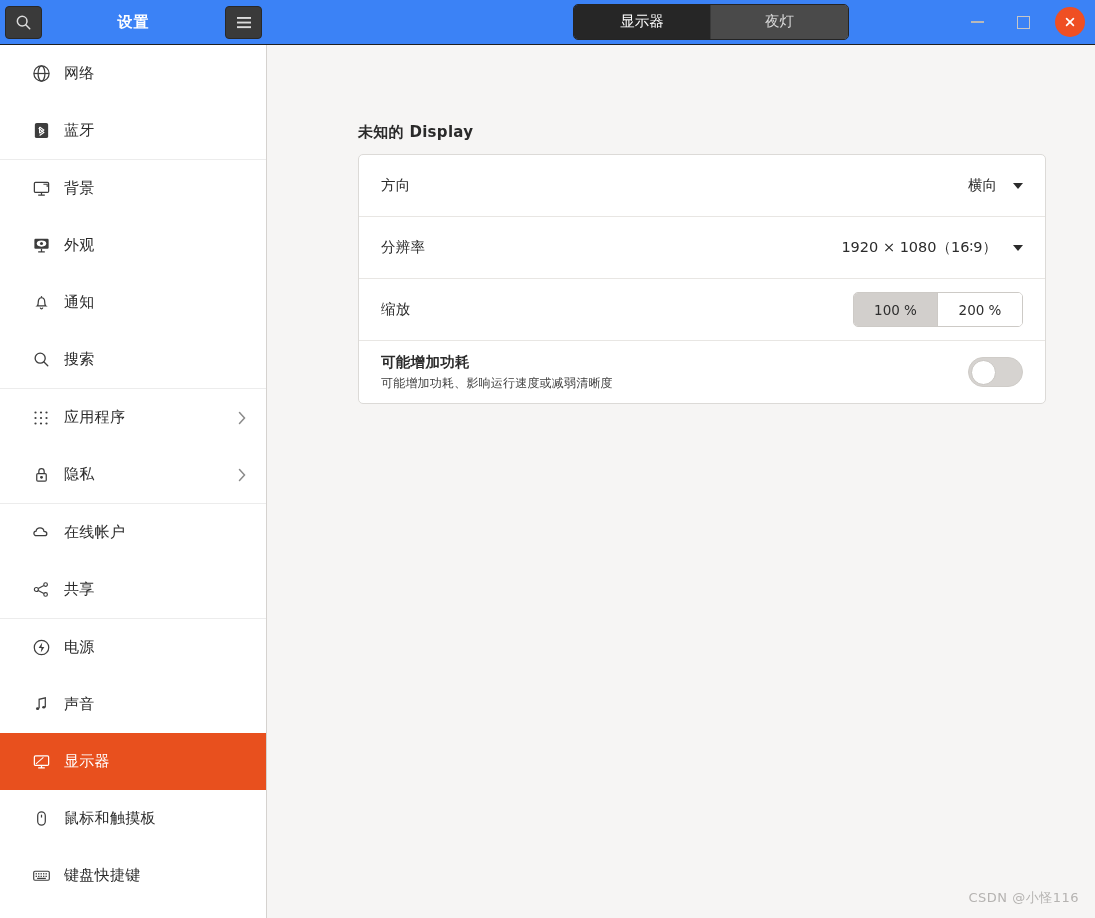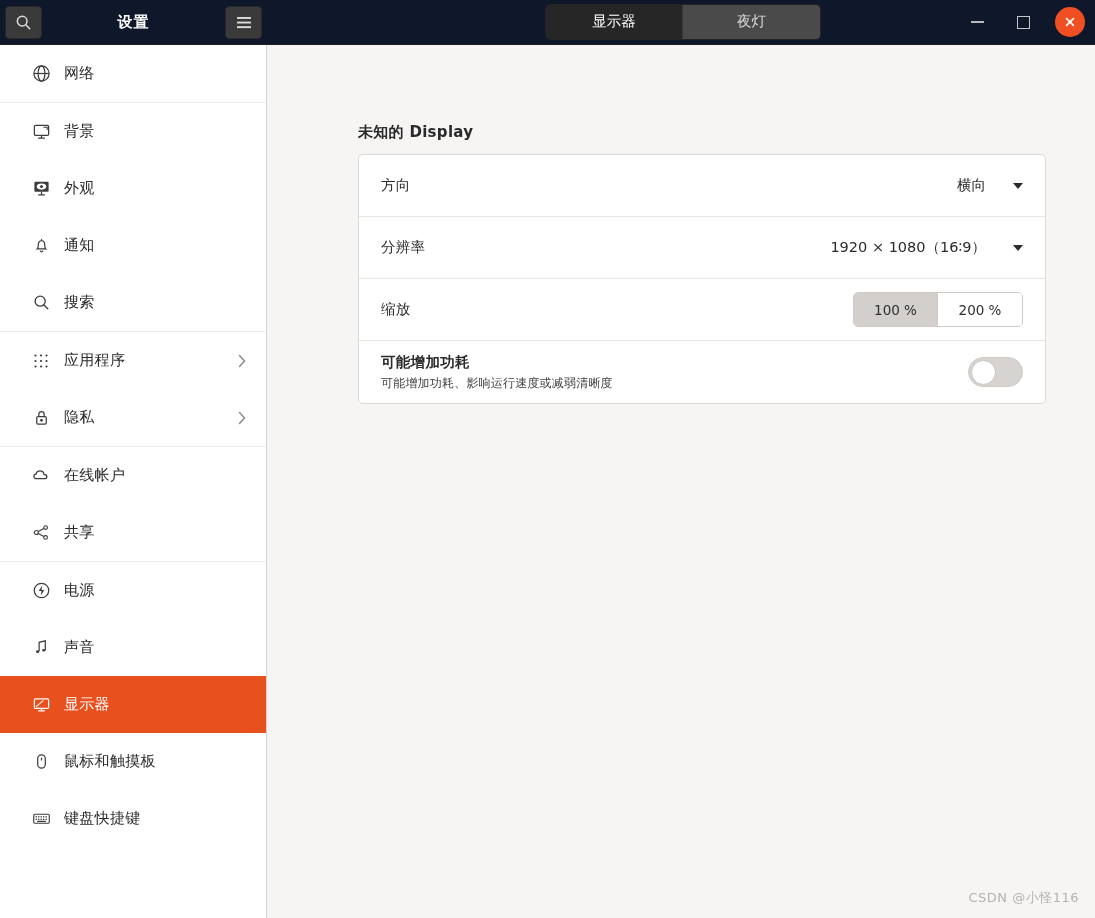--- a/index.html
+++ b/index.html
@@ -18,25 +18,26 @@
     height: 918px;
     display: flex;
     flex-direction: column;
     background: #f6f5f4;
   }
 
   
   .headerbar {
     height: 45px;
     min-height: 45px;
-    background: #0f172a;
+    background: #3b82f6;
     display: flex;
     align-items: center;
     position: relative;
     border-bottom: 1px solid #1f1f1f;
+    gap: 28px;
   }
 
   .hb-left {
     width: 267px;
     height: 45px;
     display: flex;
     align-items: center;
     justify-content: space-between;
     padding: 0 5px;
     position: relative;
@@ -249,21 +250,21 @@
     font-size: 12px;
     color: #404040;
     letter-spacing: 0.2px;
   }
 
   .row-value {
     font-size: 14.5px;
     color: #2b2b2b;
     display: flex;
     align-items: center;
-    gap: 27px;
+    gap: 16px;
     cursor: pointer;
     text-align: right;
   }
   .caret {
     width: 0; height: 0;
     border-left: 5.5px solid transparent;
     border-right: 5.5px solid transparent;
     border-top: 6px solid #2b2b2b;
   }
 
@@ -390,20 +391,30 @@
       <div class="sb-group">
         <div class="sb-item">
           <span class="ico">
             <svg width="19" height="19" viewBox="0 0 20 20" fill="none" stroke="currentColor" stroke-width="1.3">
               <circle cx="10" cy="10" r="8"></circle>
               <ellipse cx="10" cy="10" rx="3.6" ry="8"></ellipse>
               <line x1="2" y1="10" x2="18" y2="10"></line>
             </svg>
           </span>
           <span class="lbl">网络</span>
+        </div>
+        <div class="sb-item">
+          <span class="ico">
+            <svg width="19" height="19" viewBox="0 0 20 20">
+              <rect x="3" y="2" width="14" height="16" rx="2" fill="#3d3d3d"></rect>
+              <path d="M8 6.2 L12.4 9.6 L8 13 M8 6.2 L8 13" stroke="#ffffff" stroke-width="1.2" fill="none"></path>
+              <path d="M7 7.6 L12.4 12 L8 15.2" stroke="#ffffff" stroke-width="1.2" fill="none"></path>
+            </svg>
+          </span>
+          <span class="lbl">蓝牙</span>
         </div>
       </div>
       <div class="sb-sep"></div>
 
       <div class="sb-group">
         <div class="sb-item">
           <span class="ico">
             <svg width="19" height="19" viewBox="0 0 20 20" fill="none" stroke="currentColor" stroke-width="1.3">
               <rect x="2.5" y="3.5" width="15" height="10.5" rx="1.2"></rect>
               <path d="M10 14 L10 17 M6.5 17 L13.5 17"></path>

